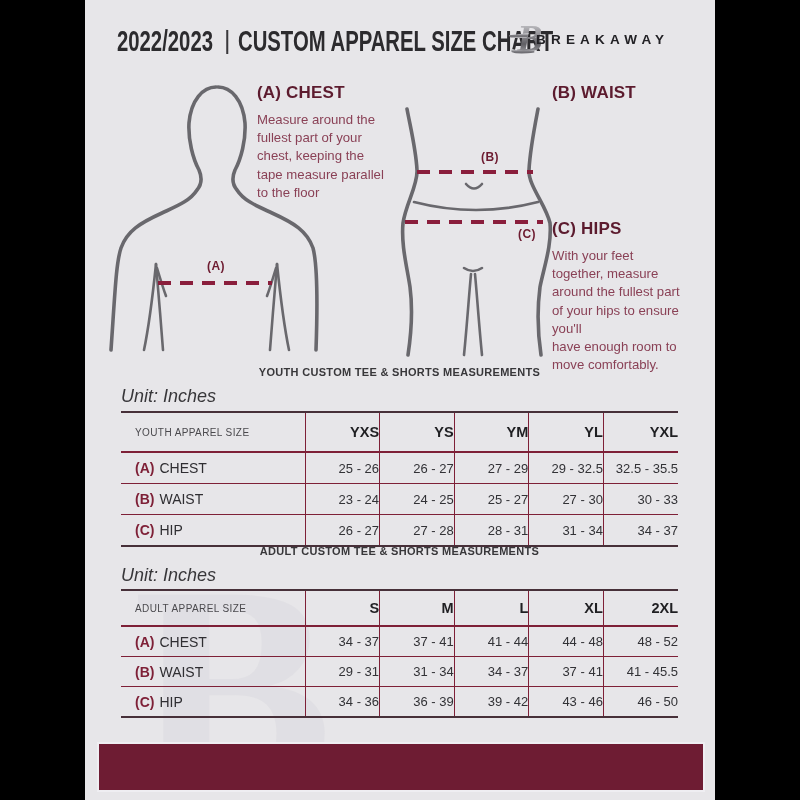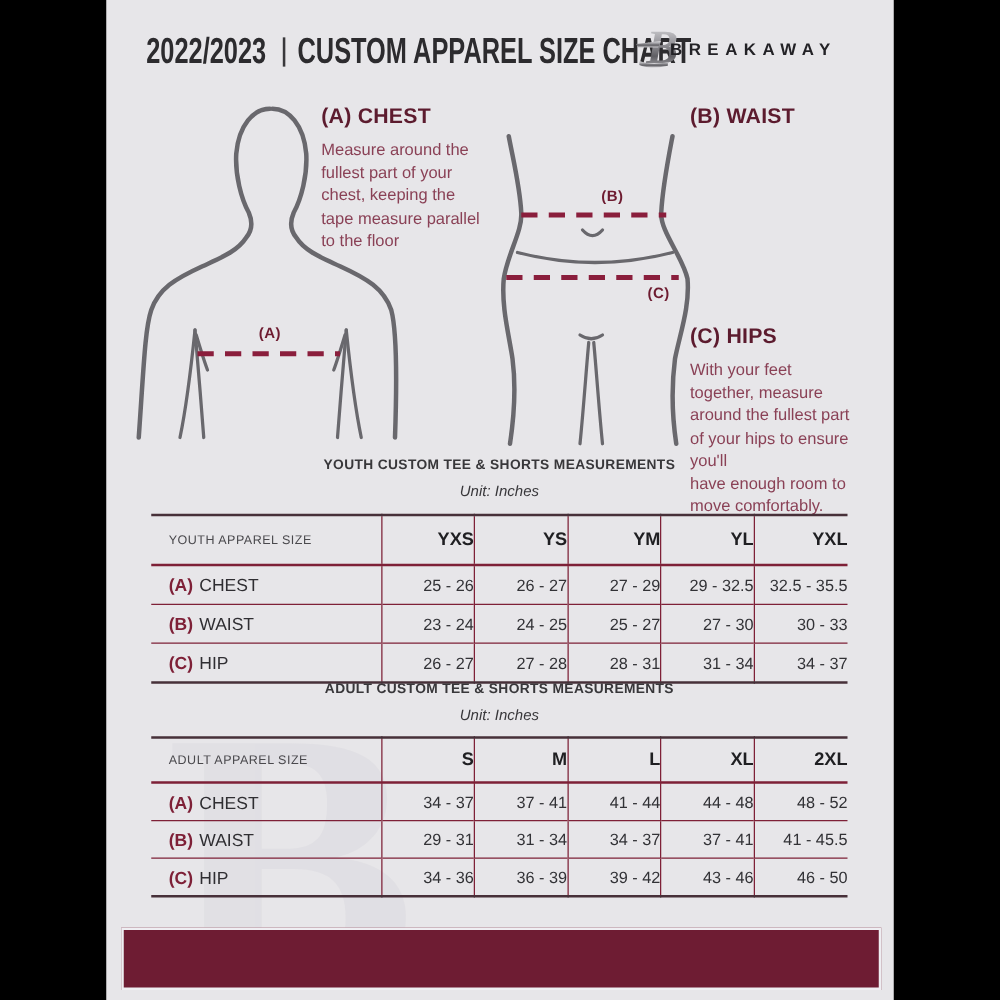--- a/index.html
+++ b/index.html
@@ -33,22 +33,22 @@
   .marker{position:absolute;z-index:2;font-size:12px;font-weight:700;color:#6d1b30;letter-spacing:.4px;}
 
   
   .guide{position:absolute;z-index:2;}
   .guide-h{font-size:17px;font-weight:700;color:#5c1b2e;letter-spacing:.2px;margin-bottom:8px;}
   .guide-b{font-size:13.2px;color:#8a4156;line-height:1.38;white-space:pre-line;}
 
   
   .section-title{position:absolute;left:36px;width:557px;text-align:center;z-index:2;
      font-size:11px;font-weight:700;color:#38373a;letter-spacing:.3px;}
-  .unit{position:absolute;left:36px;width:557px;text-align:center;z-index:2;
-     font-size:12px;font-style:italic;color:#38373a;}
+  .unit{position:absolute;left:36px;width:557px;z-index:2;
+     font-size:18px;font-style:italic;color:#38373a;}
 
   
   .size-table{position:absolute;left:36px;width:557px;z-index:2;border-collapse:collapse;table-layout:fixed;
      border-top:2.5px solid #473039;border-bottom:2.5px solid #473039;}
   .size-table thead tr{border-bottom:2px solid #7e2037;}
   .size-table tbody tr + tr{border-top:1.5px solid #7e2037;}
   .size-table th + th,.size-table td + td{border-left:1.5px solid #7e2037;}
   .size-table th,.size-table td{padding:0;text-align:right;vertical-align:middle;}
   .rowhead{text-align:left !important;padding-left:14px !important;font-weight:400;font-size:10px;
      color:#4a494d;letter-spacing:.4px;}
@@ -121,21 +121,21 @@
     <div class="guide-h">(A) CHEST</div>
     <div class="guide-b">Measure around the
 fullest part of your
 chest, keeping the
 tape measure parallel
 to the floor</div>
   </div>
   <div class="guide" style="left:467px;top:83px;width:160px;">
     <div class="guide-h">(B) WAIST</div>
   </div>
-  <div class="guide" style="left:467px;top:219px;width:162px;margin-top:40px;">
+  <div class="guide" style="left:467px;top:219px;width:162px;">
     <div class="guide-h">(C) HIPS</div>
     <div class="guide-b">With your feet
 together, measure
 around the fullest part
 of your hips to ensure
 you'll
 have enough room to
 move comfortably.</div>
   </div>
 

